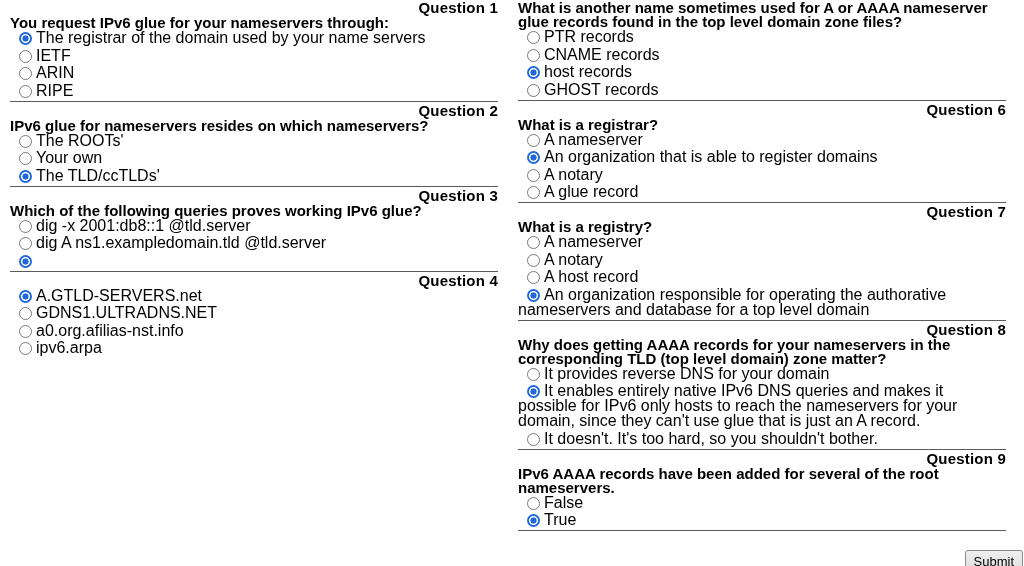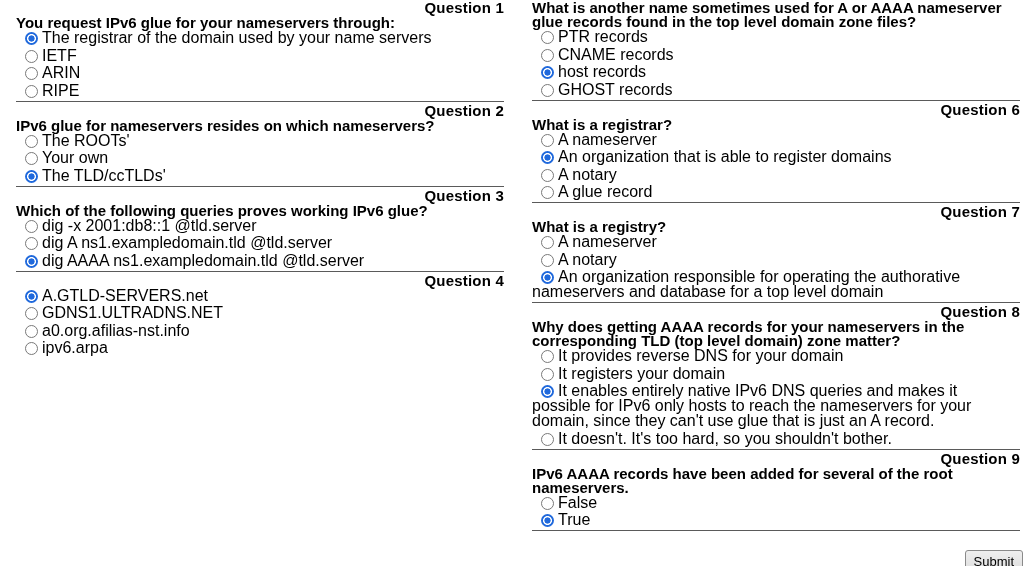--- a/index.html
+++ b/index.html
@@ -11,21 +11,21 @@
   * { margin: 0; padding: 0; box-sizing: border-box; }
   html, body {
     width: 1024px; height: 566px;
     overflow: hidden;
     background: #ffffff;
     color: #000000;
     font-family: "Liberation Sans", sans-serif;
     font-size: 13px;
   }
   .page { position: relative; width: 1024px; height: 566px; }
-  .cols { display: flex; gap: 28px; padding-left: 16px; }
+  .cols { display: flex; gap: 20px; padding-left: 10px; }
   .col { width: 488px; flex: 0 0 488px; }
 
   .question { width: 100%; }
   .question.ruled {
     border-top: 1px solid var(--divider);
     margin-top: 3px;
     padding-top: 1px;
   }
   .q-header {
     font-size: 15px;
@@ -119,21 +119,21 @@
 
   <div class="question ruled">
     <div class="q-header">Question 3</div>
     <div class="q-text">Which of the following queries proves working IPv6 glue?</div>
     <div class="options">
   <label class="option"><span class="radio"></span><span>dig -x 2001:db8::1 @tld.server</span></label>
 
   <label class="option"><span class="radio"></span><span>dig A ns1.exampledomain.tld @tld.server</span></label>
 
 
-  <label class="option"><span class="radio checked"></span><span>dig AAAA ns1.exampledomain.tld @tld.server</span></label>
+  <label class="option"><span class="radio checked"></span></label>
 </div>
   </div>
 
   <div class="question ruled">
     <div class="q-header">Question 4</div>
     <div class="options">
   <label class="option"><span class="radio checked"></span><span>A.GTLD-SERVERS.net</span></label>
 
   <label class="option"><span class="radio"></span><span>GDNS1.ULTRADNS.NET</span></label>
 
@@ -174,32 +174,32 @@
   </div>
 
   <div class="question ruled">
     <div class="q-header">Question 7</div>
     <div class="q-text">What is a registry?</div>
     <div class="options">
   <label class="option"><span class="radio"></span><span>A nameserver</span></label>
 
   <label class="option"><span class="radio"></span><span>A notary</span></label>
 
+  <label class="option"><span class="radio"></span><span>A host record</span></label>
 
   <label class="option"><span class="radio checked"></span><span>An organization responsible for operating the authorative nameservers and database for a top level domain</span></label>
 </div>
   </div>
 
   <div class="question ruled">
     <div class="q-header">Question 8</div>
     <div class="q-text">Why does getting AAAA records for your nameservers in the corresponding TLD (top level domain) zone matter?</div>
     <div class="options">
   <label class="option"><span class="radio"></span><span>It provides reverse DNS for your domain</span></label>
 
-  <label class="option"><span class="radio"></span><span>It registers your domain</span></label>
 
   <label class="option"><span class="radio checked"></span><span>It enables entirely native IPv6 DNS queries and makes it possible for IPv6 only hosts to reach the nameservers for your domain, since they can't use glue that is just an A record.</span></label>
 
   <label class="option"><span class="radio"></span><span>It doesn't. It's too hard, so you shouldn't bother.</span></label>
 </div>
   </div>
 
   <div class="question ruled">
     <div class="q-header">Question 9</div>
     <div class="q-text">IPv6 AAAA records have been added for several of the root nameservers.</div>

